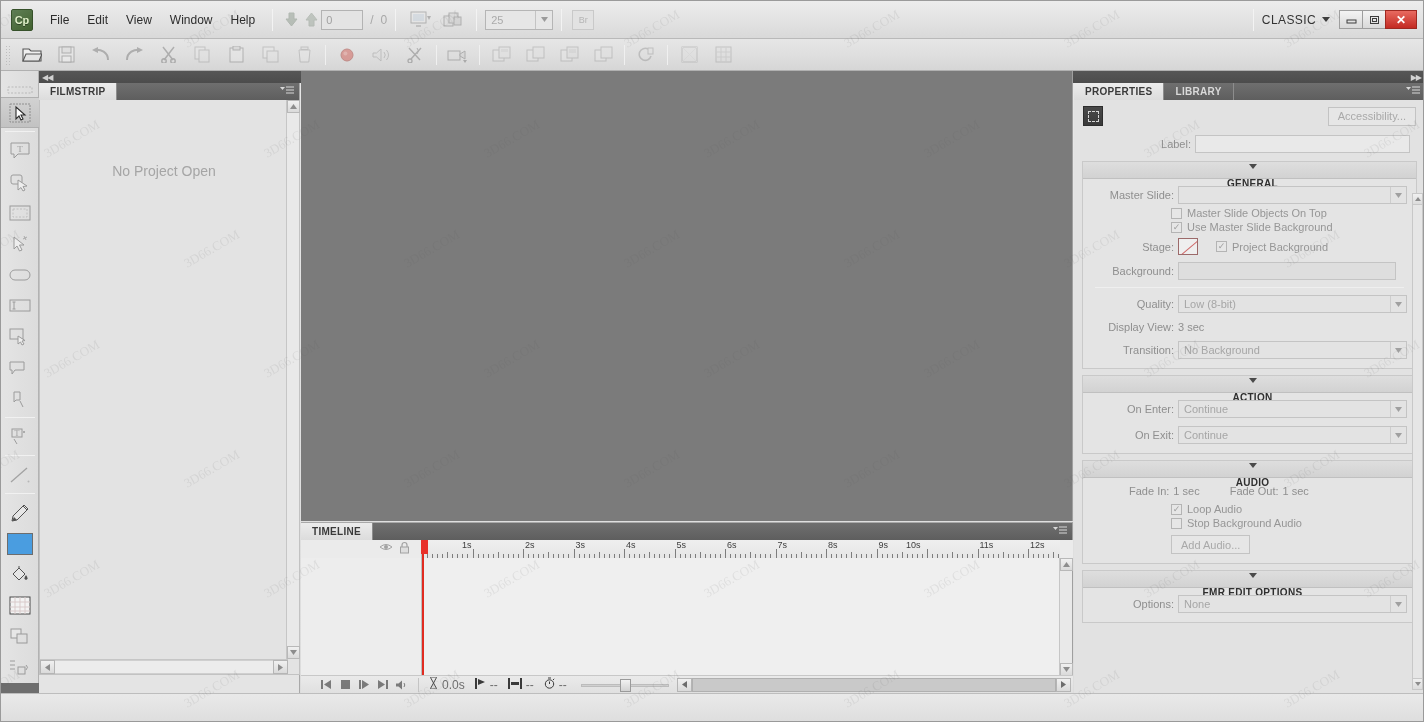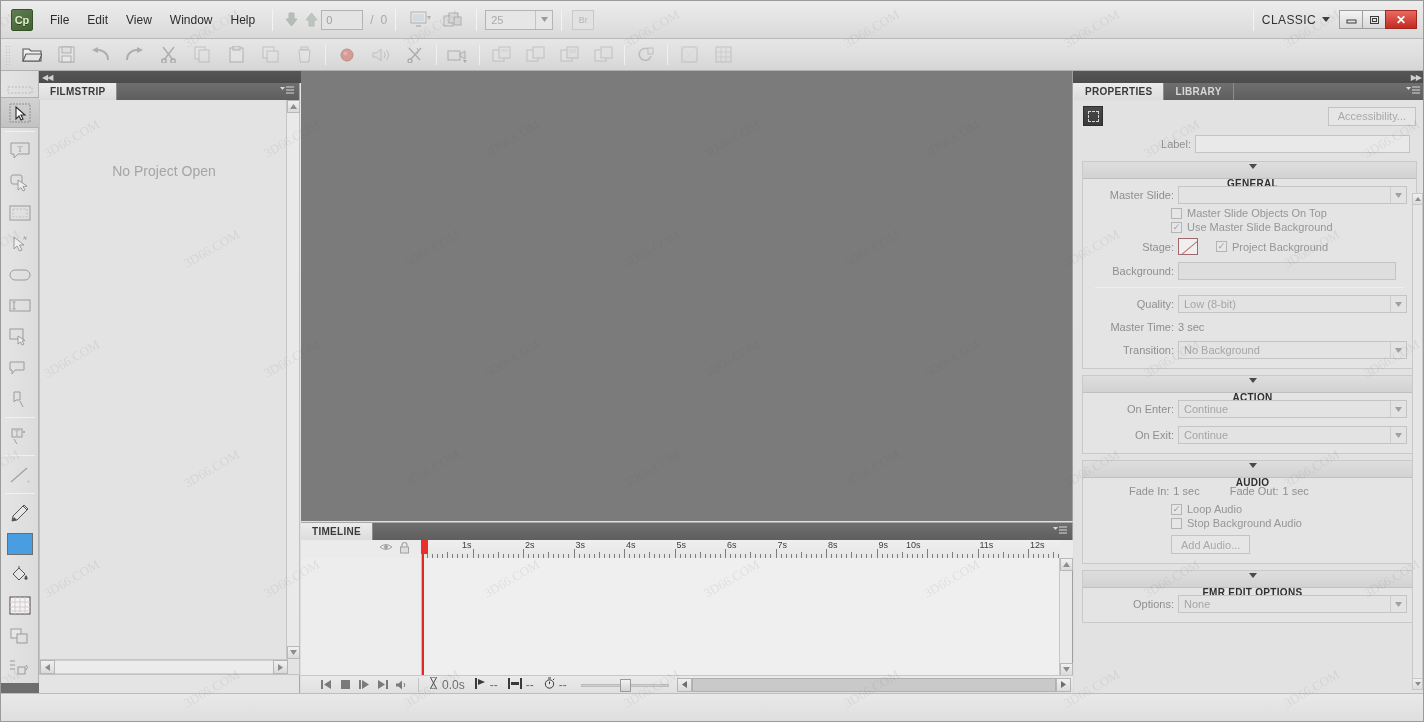--- a/index.html
+++ b/index.html
@@ -1088,21 +1088,21 @@
               <span class="val">Low (8-bit)</span>
               <span class="arr">
                 <svg width="7" height="5" viewBox="0 0 7 5">
                     <path d="M0 0 L7 0 L3.5 5 Z" fill="#a0a0a0"></path>
                   </svg>
               </span>
             </div>
           </div>
 
           <div class="pr-row" style="padding-top:6px">
-            <span class="pr-lbl" style="width:82px">Master Time:</span>
+            <span class="pr-lbl" style="width:82px">Display View:</span>
             <span class="plain-txt" style="margin-left:4px">3 sec</span>
           </div>
 
           <div class="pr-row" style="padding-top:6px">
             <span class="pr-lbl" style="width:82px">Transition:</span>
             <div class="pr-select">
               <span class="val">No Background</span>
               <span class="arr">
                 <svg width="7" height="5" viewBox="0 0 7 5">
                     <path d="M0 0 L7 0 L3.5 5 Z" fill="#a0a0a0"></path>

